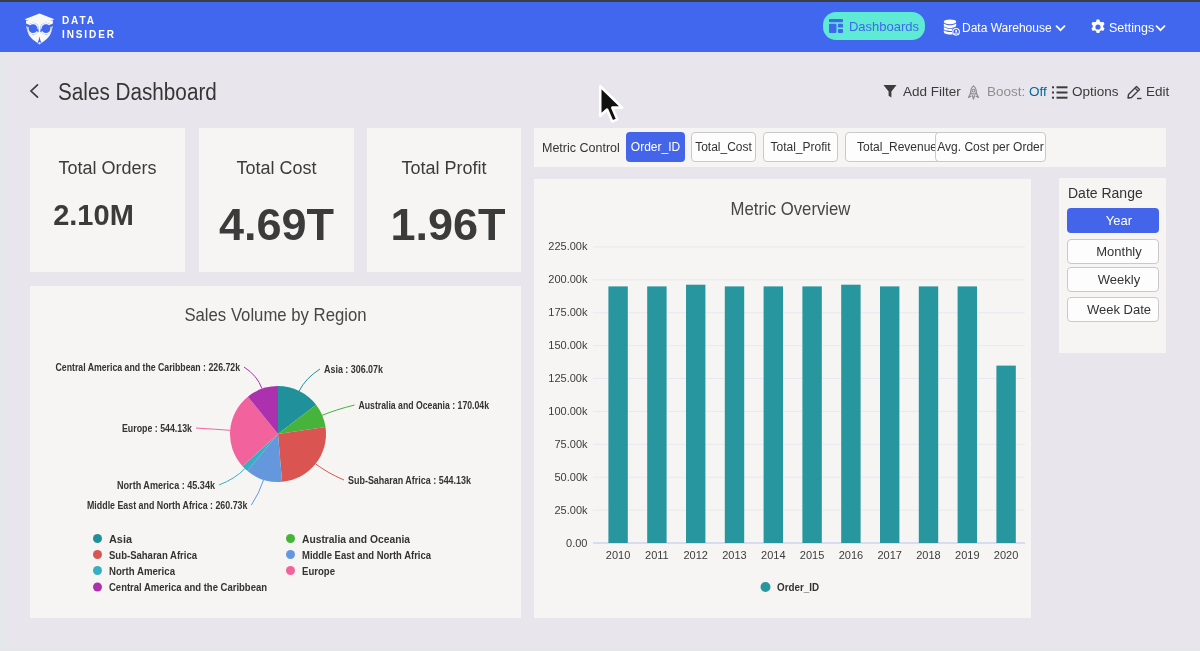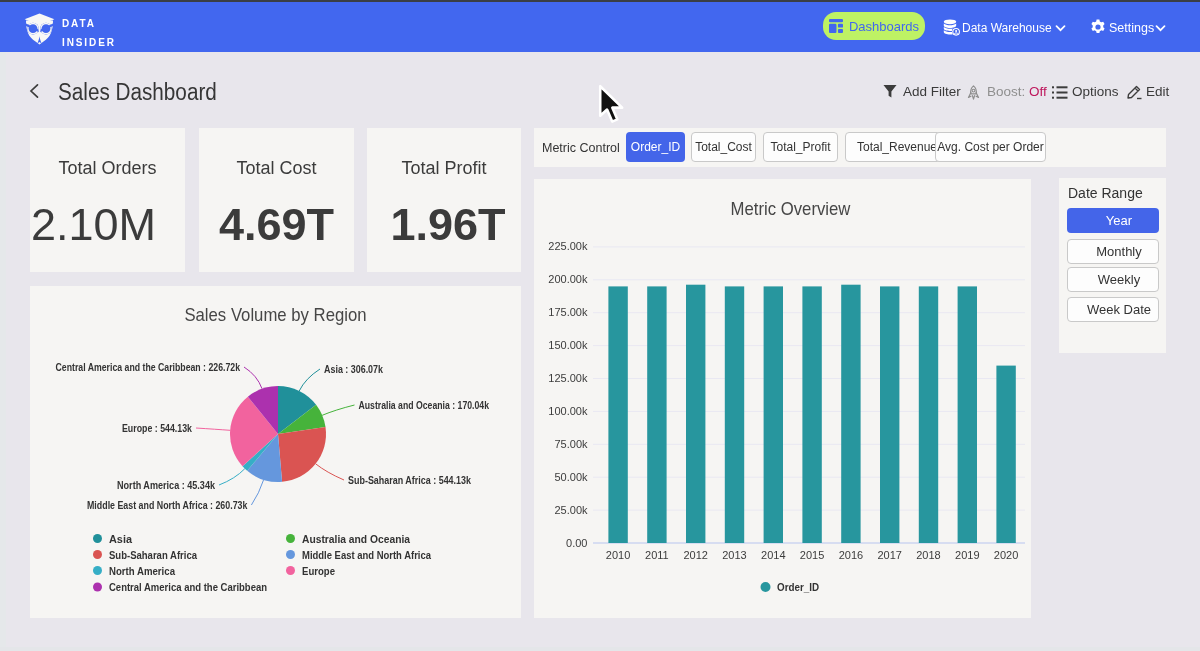--- a/index.html
+++ b/index.html
@@ -24,23 +24,23 @@
       <path d="M4 10.5 C4 21 6.5 27 13.5 31.5 L17.5 34.5 L21.5 31.5 C28.5 27 31 21 31 10.5 Z" fill="#f8f8f6"></path>
       <path d="M2.6 9.3 L17.5 3.6 L32.4 9.3 L17.5 15.2 Z" fill="#f8f8f6"></path>
       <circle cx="11" cy="18.6" r="5.9" fill="#4267ef"></circle>
       <circle cx="24" cy="18.6" r="5.9" fill="#4267ef"></circle>
       <circle cx="11" cy="18.6" r="5.1" fill="none" stroke="#f8f8f6" stroke-width="1.3"></circle>
       <circle cx="24" cy="18.6" r="5.1" fill="none" stroke="#f8f8f6" stroke-width="1.3"></circle>
       <path d="M4 13.4 L16.1 19.2 L16.9 22.2 L13.3 20.6 L4 15.9 Z" fill="#4267ef"></path>
       <path d="M31 13.4 L18.9 19.2 L18.1 22.2 L21.7 20.6 L31 15.9 Z" fill="#4267ef"></path>
       <path d="M17.5 26.2 C17 29.3 16.3 31.6 15.1 33.7 L17.5 32.1 L19.9 33.7 C18.7 31.6 18 29.3 17.5 26.2 Z" fill="#4267ef"></path>
     </svg>
-    <div class="abs" style="left:62px;top:12px;color:#fff;font-size:10px;font-weight:bold;letter-spacing:1.9px;line-height:19px;">DATA<br>INSIDER</div>
-
-    <div class="abs" style="left:823px;top:10px;width:102px;height:28px;background:#bef264;border-radius:13px;display:flex;align-items:center;justify-content:center;gap:6px;">
+    <div class="abs" style="left:62px;top:12px;color:#fff;font-size:10px;font-weight:bold;letter-spacing:1.9px;line-height:14px;">DATA<br>INSIDER</div>
+
+    <div class="abs" style="left:823px;top:10px;width:102px;height:28px;background:#5eead4;border-radius:13px;display:flex;align-items:center;justify-content:center;gap:6px;">
       <svg width="14" height="14" viewBox="0 0 15 15">
         <rect x="0" y="0" width="15" height="3.6" rx="1.2" fill="#4267ef"></rect>
         <rect x="0" y="5.2" width="8" height="9.8" rx="1.2" fill="#4267ef"></rect>
         <rect x="9.6" y="5.2" width="5.4" height="4" rx="1" fill="#4267ef"></rect>
         <rect x="9.6" y="10.8" width="5.4" height="4.2" rx="1" fill="#4267ef"></rect>
       </svg>
       <span style="color:#4267ef;font-size:13px;font-weight:500;">Dashboards</span>
     </div>
 
     <svg class="abs" style="left:943px;top:17px;" width="17" height="17" viewBox="0 0 17 17">
@@ -76,21 +76,21 @@
     <svg class="abs" style="left:3px;top:1px;" width="14" height="15" viewBox="0 0 15 15">
       <path d="M0.5 0.5 h14 l-5.5 7 v6.5 l-3 -2 v-4.5 Z" fill="#3c3c3c"></path>
     </svg>
     <span class="abs" style="left:23px;top:1px;">Add Filter</span>
     <svg class="abs" style="left:86px;top:2px;" width="15" height="15" viewBox="0 0 14 14">
       <path d="M7 0.8 C9.2 2.6 10 5.4 9.4 8.3 L4.6 8.3 C4 5.4 4.8 2.6 7 0.8 Z" fill="none" stroke="#8d8d8d" stroke-width="1.1" stroke-linejoin="round"></path>
       <circle cx="7" cy="5.2" r="1.3" fill="none" stroke="#8d8d8d" stroke-width="1"></circle>
       <path d="M4.7 6.8 L2.3 11.6 L5 10.2 M9.3 6.8 L11.7 11.6 L9 10.2" fill="none" stroke="#8d8d8d" stroke-width="1.1" stroke-linejoin="round"></path>
       <path d="M5.9 9.6 L7 13.2 L8.1 9.6" fill="none" stroke="#8d8d8d" stroke-width="1.1" stroke-linejoin="round"></path>
     </svg>
-    <span class="abs" style="left:107px;top:1px;color:#8f8f8f;">Boost: <span style="color:#be185d;">Off</span></span>
+    <span class="abs" style="left:107px;top:1px;color:#8f8f8f;">Boost: <span style="color:#0369a1;">Off</span></span>
     <svg class="abs" style="left:172px;top:3px;" width="16" height="13" viewBox="0 0 16 13">
       <g fill="#3c3c3c">
         <rect x="0" y="0.3" width="2" height="2"></rect>
         <rect x="4.5" y="0.3" width="11" height="2"></rect>
         <rect x="0" y="5.5" width="2" height="2"></rect>
         <rect x="4.5" y="5.5" width="11" height="2"></rect>
         <rect x="0" y="10.7" width="2" height="2"></rect>
         <rect x="4.5" y="10.7" width="11" height="2"></rect>
       </g>
     </svg>
@@ -101,21 +101,21 @@
     </svg>
     <span class="abs" style="left:266px;top:1px;">Edit</span>
   </div>
 
   <div class="abs card" style="left:30px;top:128px;width:155px;height:144px;"></div>
   <div class="abs card" style="left:199px;top:128px;width:155px;height:144px;"></div>
   <div class="abs card" style="left:367px;top:128px;width:154px;height:144px;"></div>
   <div class="abs" style="left:30px;top:158px;width:155px;text-align:center;font-size:18px;color:#3b3b3b;">Total Orders</div>
   <div class="abs" style="left:199px;top:158px;width:155px;text-align:center;font-size:18px;color:#3b3b3b;">Total Cost</div>
   <div class="abs" style="left:367px;top:158px;width:154px;text-align:center;font-size:18px;color:#3b3b3b;">Total Profit</div>
-  <div class="abs" style="left:30px;top:199px;width:127px;text-align:center;font-size:45px;font-weight:normal;color:#3b3b3b;">2.10M</div>
+  <div class="abs" style="left:30px;top:199px;width:127px;text-align:center;font-size:29px;font-weight:bold;color:#3b3b3b;">2.10M</div>
   <div class="abs" style="left:199px;top:199px;width:155px;text-align:center;font-size:45px;font-weight:bold;color:#3b3b3b;">4.69T</div>
   <div class="abs" style="left:367px;top:199px;width:154px;text-align:center;font-size:45px;font-weight:bold;color:#3b3b3b;padding-left:8px;">1.96T</div>
 
   <div class="abs card" style="left:30px;top:286px;width:491px;height:332px;">
     <div class="abs" style="left:0;top:18px;width:491px;text-align:center;font-size:19px;color:#464646;transform:scaleX(0.88);">Sales Volume by Region</div>
     <svg class="abs" style="left:0;top:0;" width="491" height="332" viewBox="0 0 491 332">
       <path d="M248 148 L248.00 100.00 A48 48 0 0 1 286.10 118.81 Z" fill="#20909a"></path>
       <path d="M248 148 L286.10 118.81 A48 48 0 0 1 295.50 141.10 Z" fill="#46b33b"></path>
       <path d="M248 148 L295.50 141.10 A48 48 0 0 1 252.07 195.83 Z" fill="#da5452"></path>
       <path d="M248 148 L252.07 195.83 A48 48 0 0 1 217.22 184.83 Z" fill="#6597dd"></path>

